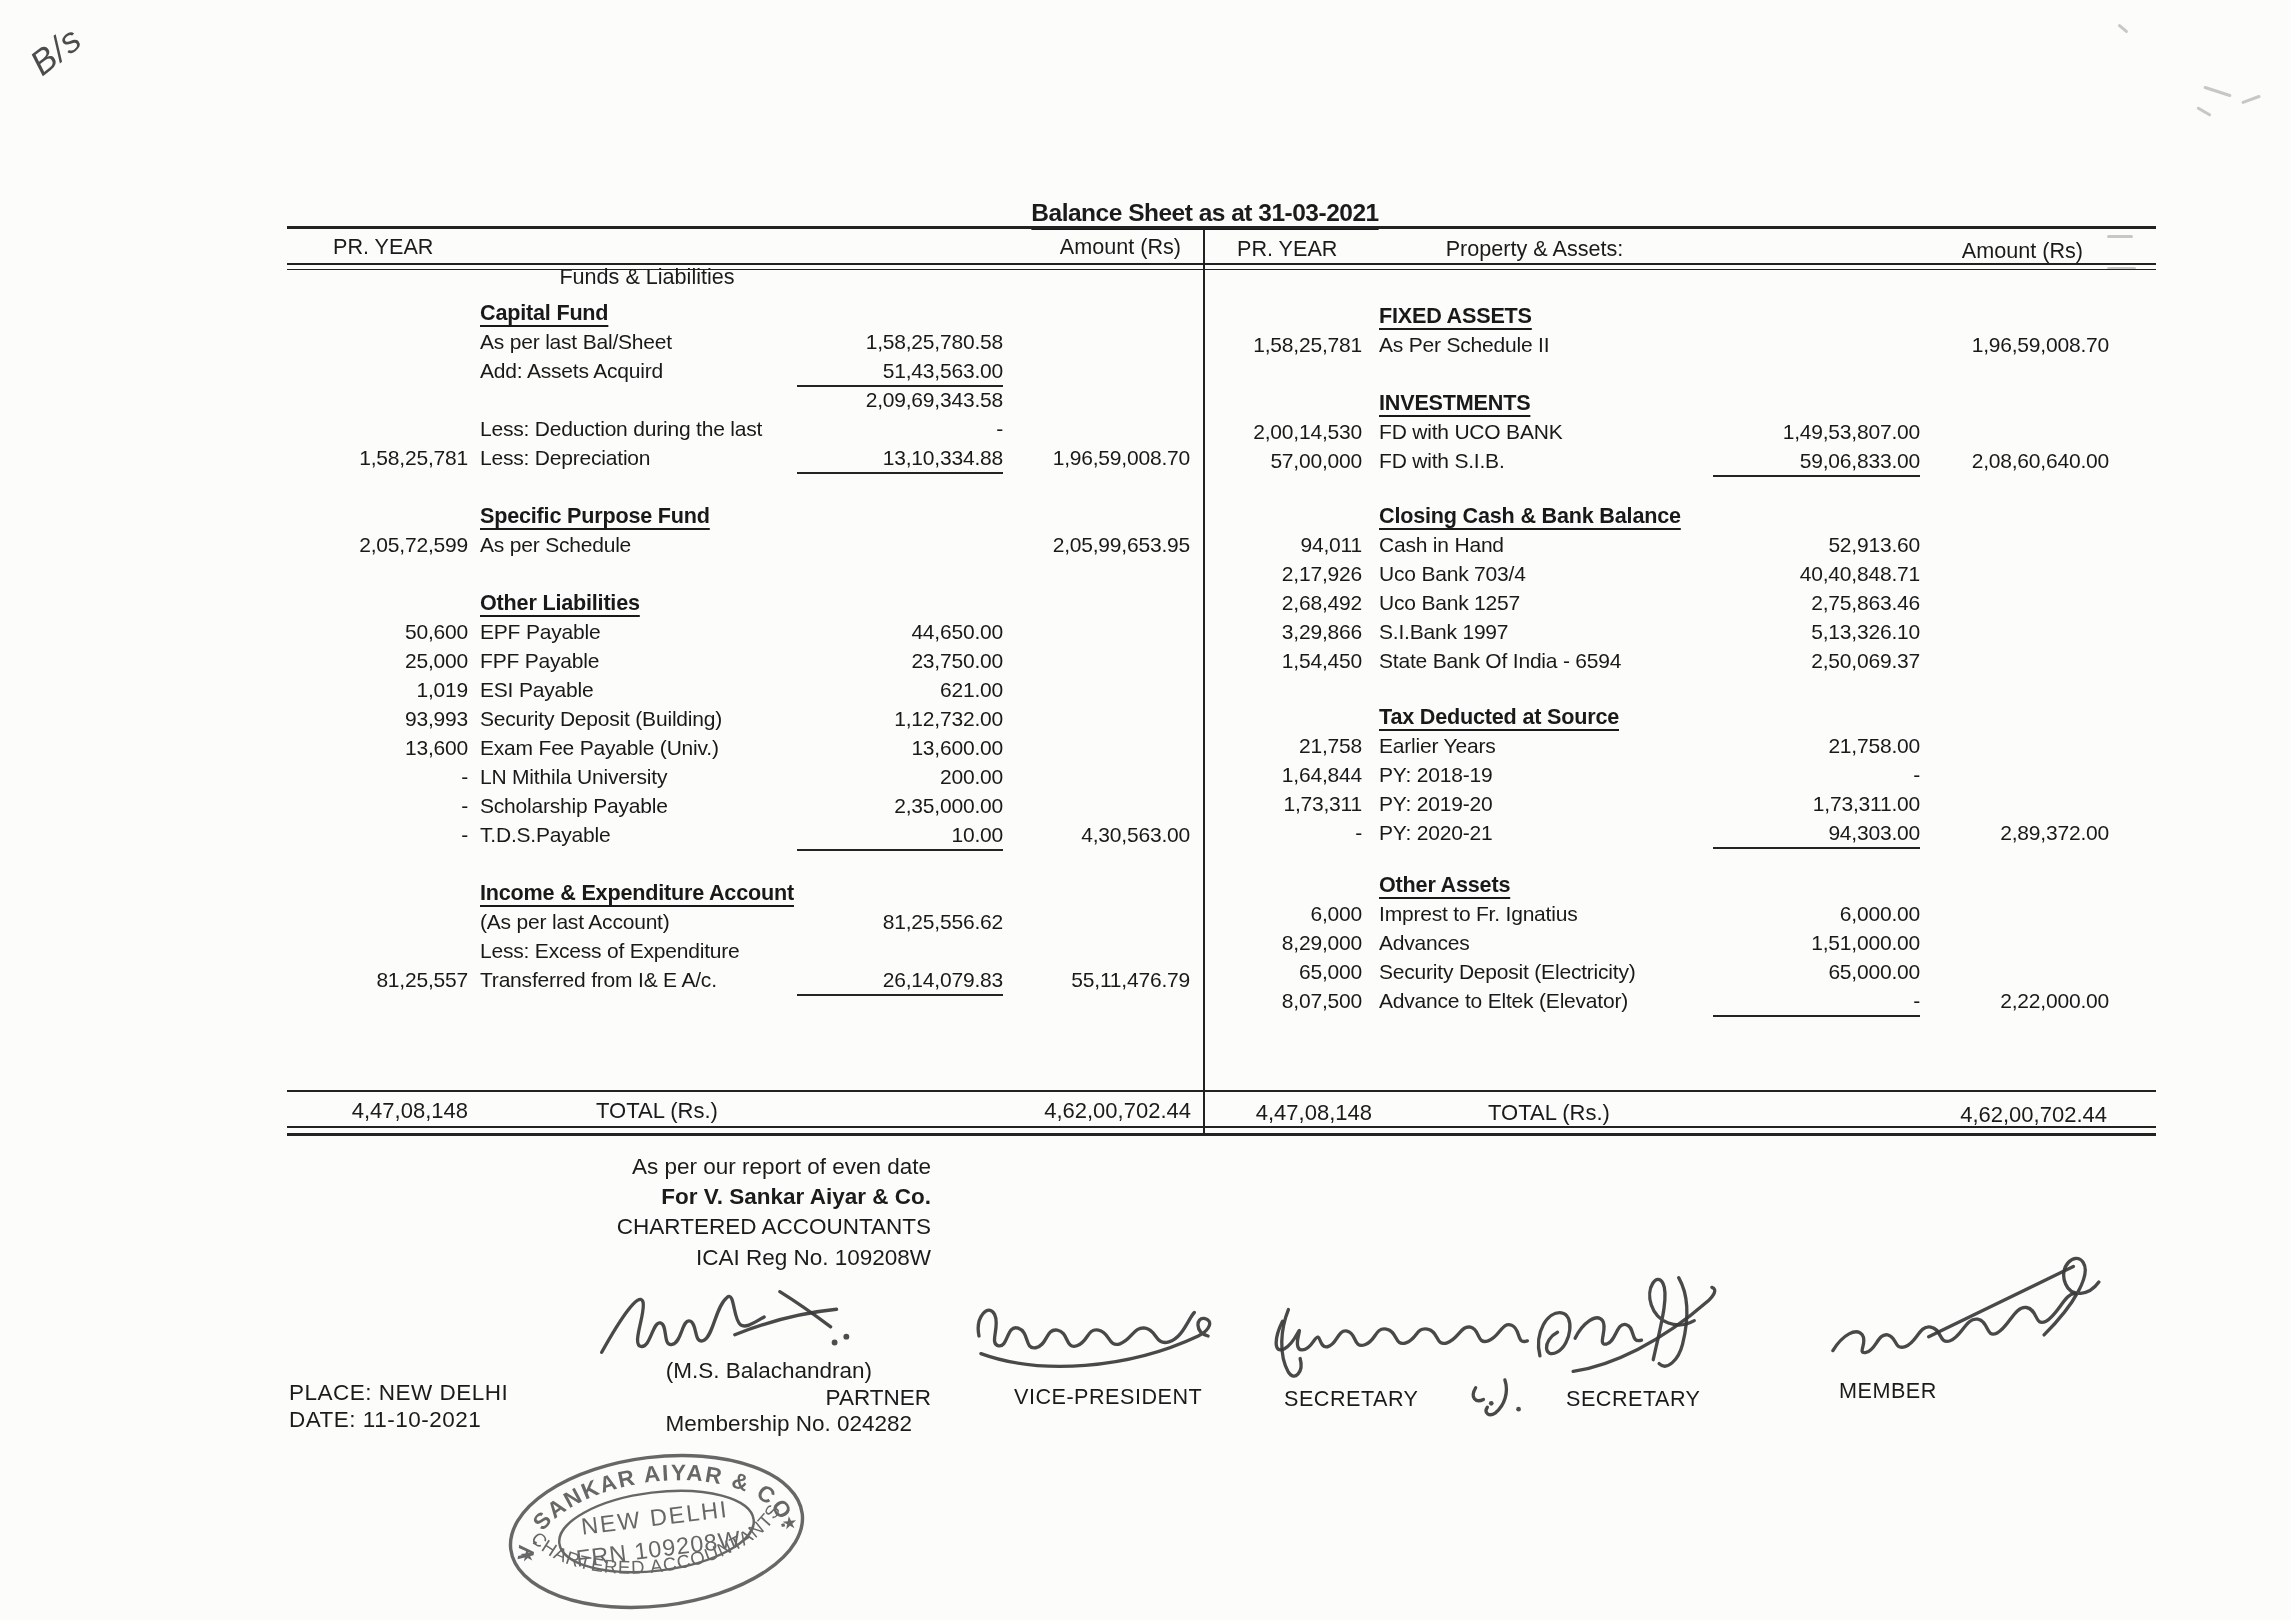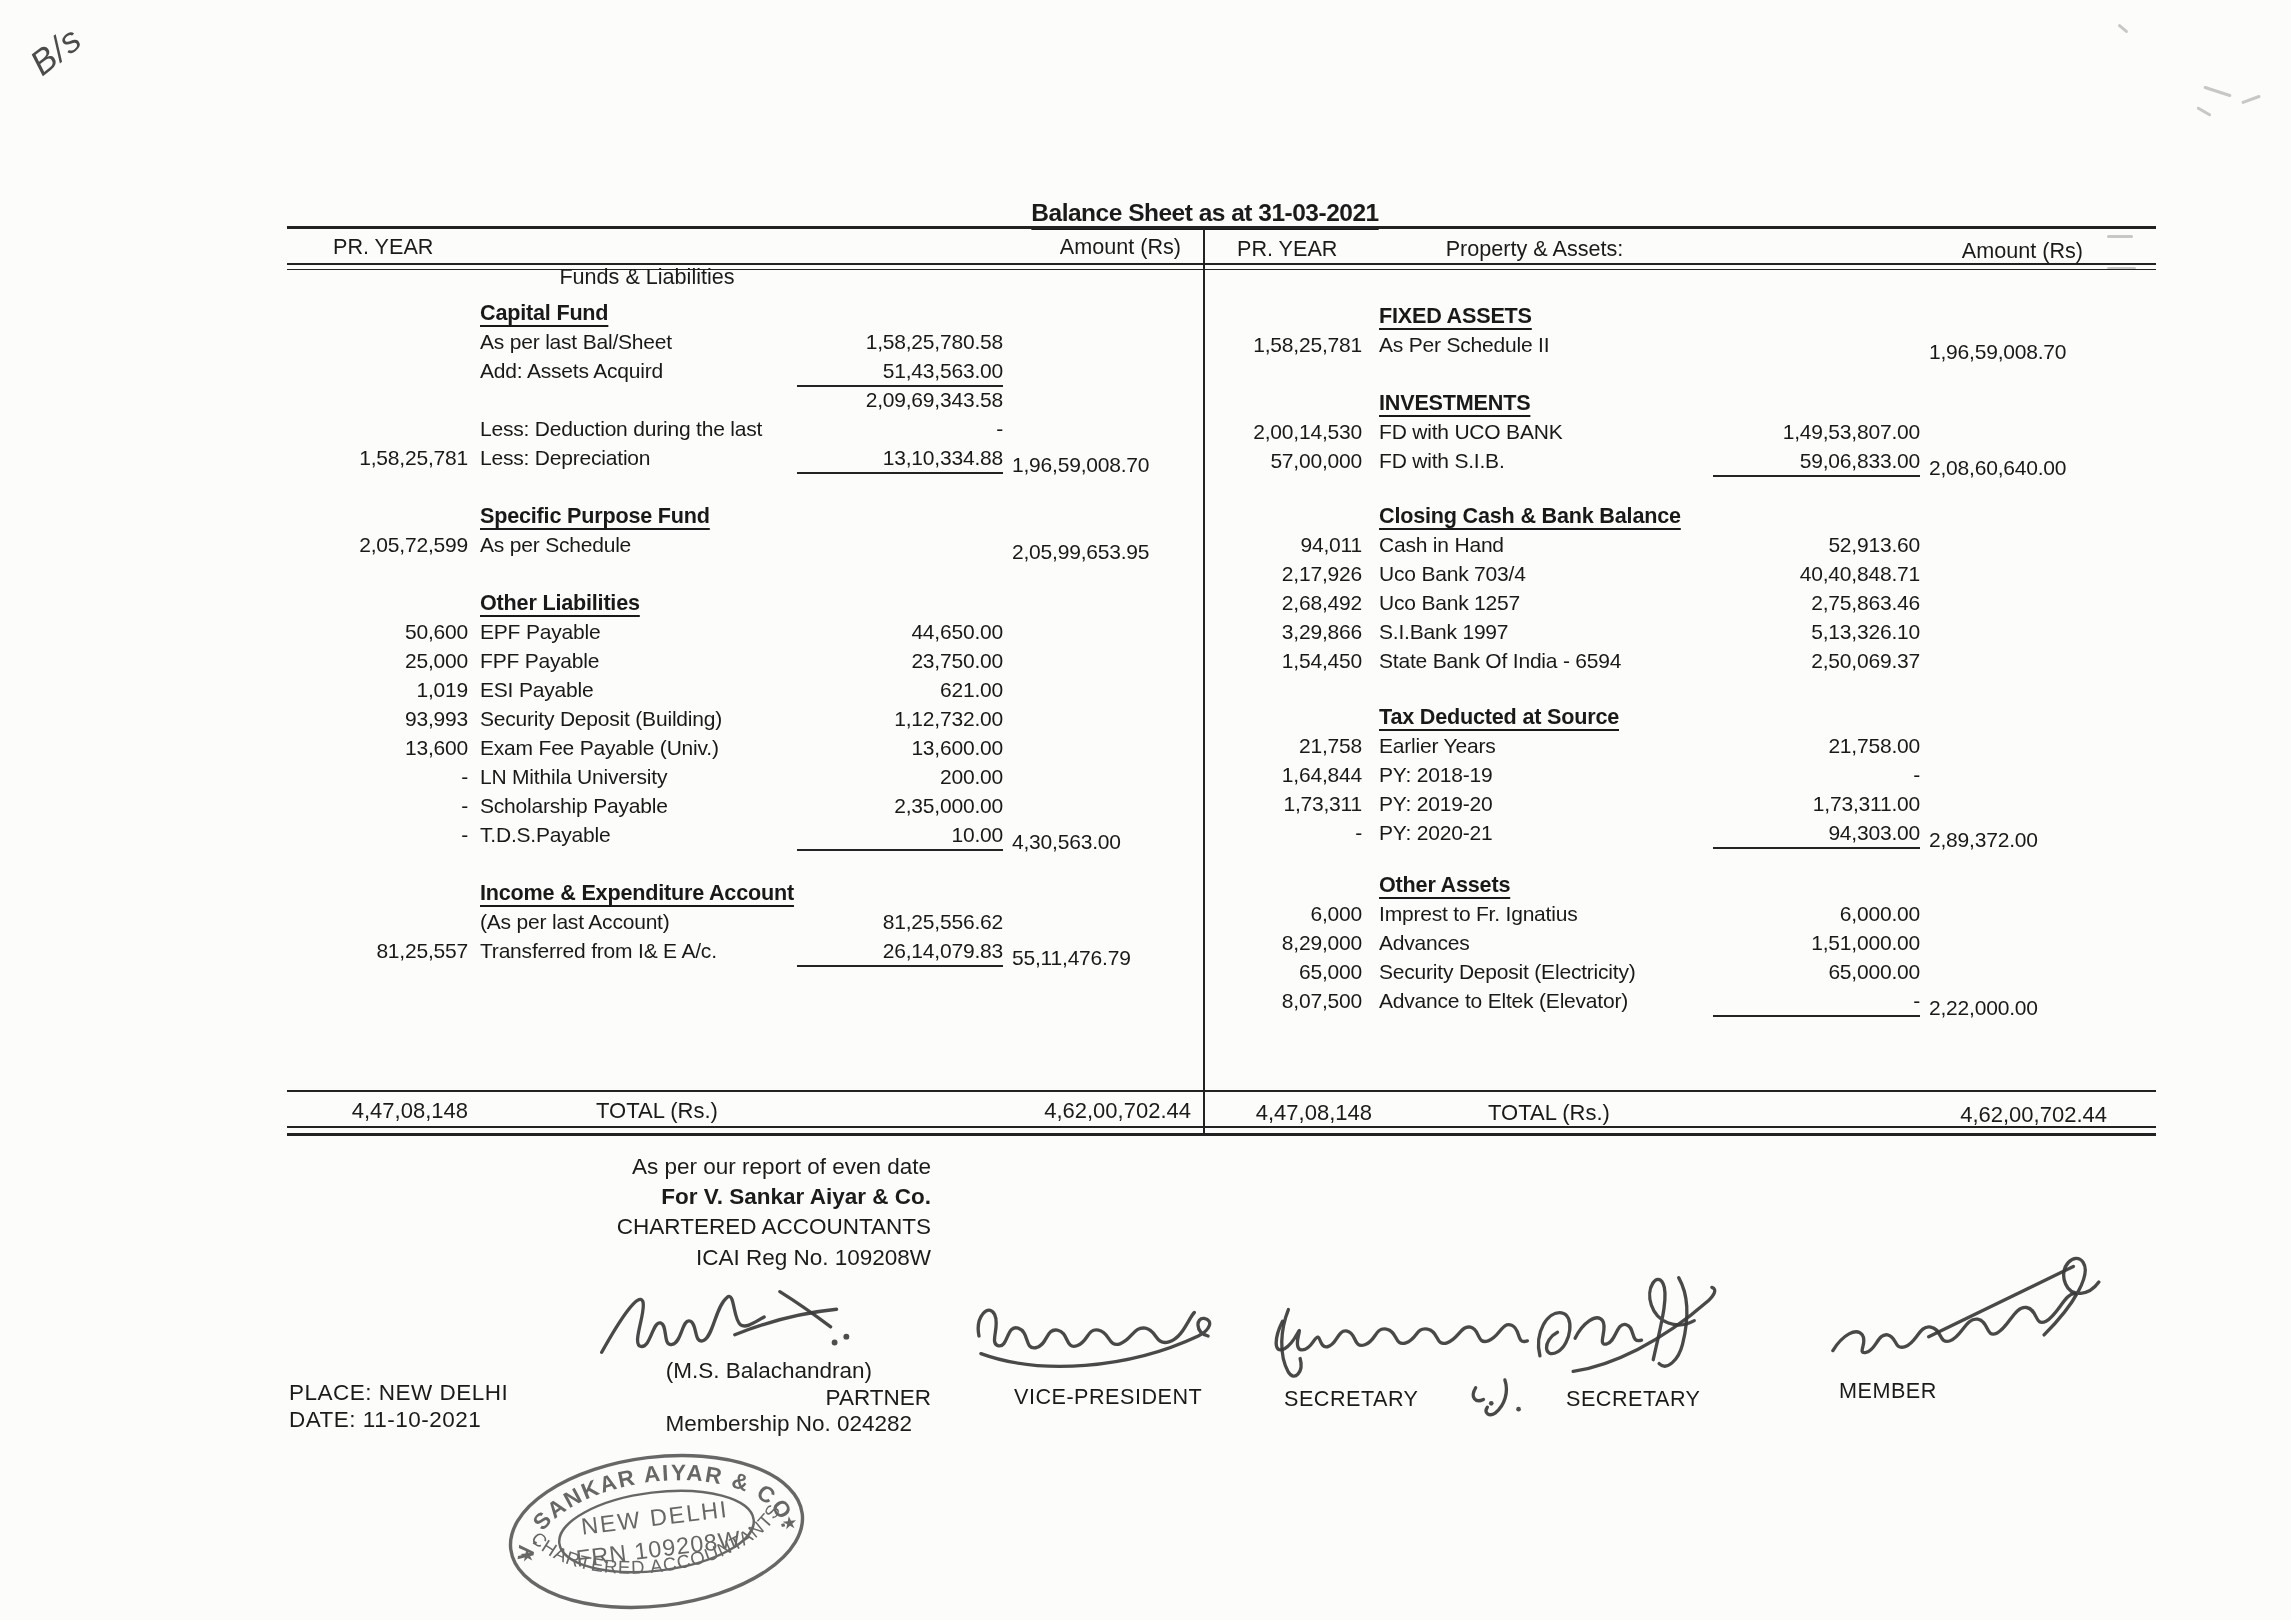--- a/index.html
+++ b/index.html
@@ -22,21 +22,21 @@
   .col{position:absolute;top:272px;width:921px;}
   #colL{left:287px;}
   #colR{left:1215px;}
   .row{position:relative;height:29px;}
   .row.sp24{height:23.5px}.row.sp26{height:25.5px}.row.sp28{height:27.4px}.row.sp30{height:29px}
   .c{position:absolute;top:0;height:29px;line-height:29px;font-size:21px;
      letter-spacing:-0.2px;white-space:nowrap;color:#191919;}
   .pr{left:0;width:181px;text-align:right;}
   .lbl{left:193px;}
   .a1{left:510px;width:206px;text-align:right;}
-  .a2{left:725px;width:178px;text-align:left;margin-top:7px;}
+  .a2{left:725px;width:178px;text-align:right;}
   #colR .pr{width:147px}
   #colR .lbl{left:164px}
   #colR .a1{left:498px;width:207px}
   #colR .a2{left:714px;width:180px}
   .row.hd .lbl{font-weight:700;font-size:21.6px;text-decoration:underline;
                text-underline-offset:4.9px;text-decoration-thickness:2px;}
   .row.u1 .a1{border-bottom:2px solid #242424;}
   
   .fline{position:absolute;text-align:right;font-size:22.5px;line-height:27.4px;white-space:nowrap;}
   .flabel{position:absolute;font-size:21.6px;letter-spacing:0.5px;white-space:nowrap;}
@@ -236,20 +236,26 @@
         <span class="c a2"></span>
       </div>
 
       <div class="row">
         <span class="c pr"></span>
         <span class="c lbl">(As per last Account)</span>
         <span class="c a1">81,25,556.62</span>
         <span class="c a2"></span>
       </div>
 
+      <div class="row">
+        <span class="c pr"></span>
+        <span class="c lbl">Less: Excess of Expenditure</span>
+        <span class="c a1"></span>
+        <span class="c a2"></span>
+      </div>
 
       <div class="row u1">
         <span class="c pr">81,25,557</span>
         <span class="c lbl">Transferred from I&amp; E A/c.</span>
         <span class="c a1">26,14,079.83</span>
         <span class="c a2">55,11,476.79</span>
       </div>
     </div>
 
   <div class="col" id="colR">

